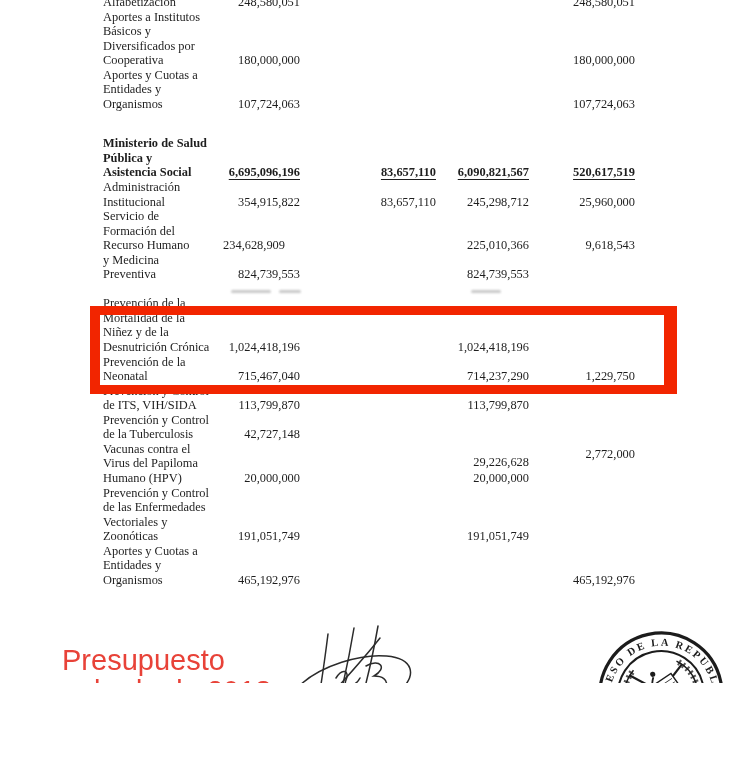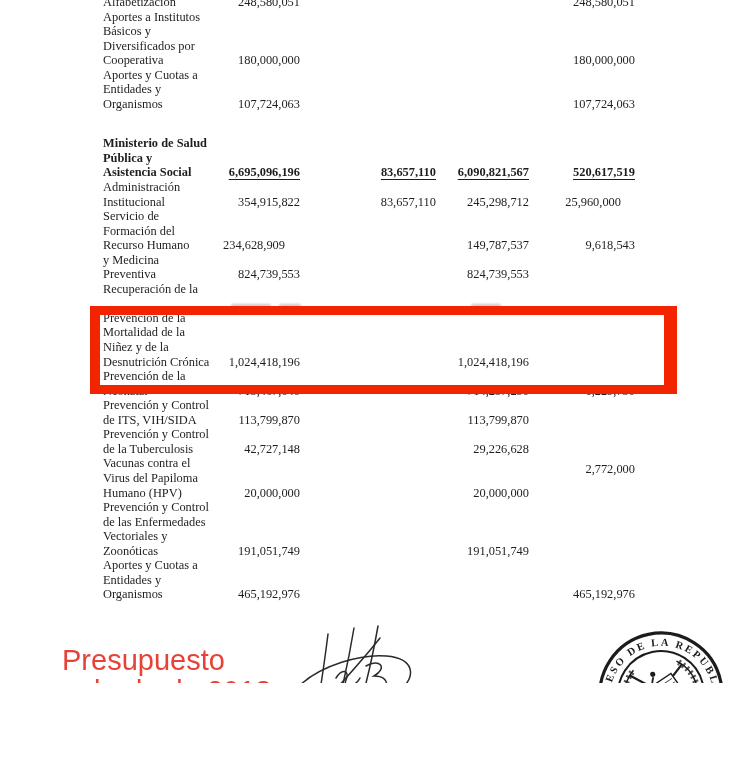--- a/index.html
+++ b/index.html
@@ -94,44 +94,41 @@
         <span class="num und" style="right: 8px;">520,617,519</span>
       </div>
       <div class="tline">
         <span class="lab">Administración</span>
       </div>
       <div class="tline">
         <span class="lab">Institucional</span>
         <span class="num" style="right: 343px;">354,915,822</span>
         <span class="num" style="right: 207px;">83,657,110</span>
         <span class="num" style="right: 114px;">245,298,712</span>
-        <span class="num" style="right: 22px; margin-left: 48px;">25,960,000</span>
+        <span class="num" style="right: 8px; margin-left: 48px;">25,960,000</span>
       </div>
       <div class="tline">
         <span class="lab">Servicio de</span>
       </div>
       <div class="tline">
         <span class="lab">Formación del</span>
       </div>
       <div class="tline">
         <span class="lab">Recurso Humano</span>
         <span class="num" style="right: 358px;">234,628,909</span>
-        <span class="num" style="right: 114px;">149,787,537</span>
+        <span class="num" style="right: 114px;">225,010,366</span>
         <span class="num" style="right: 8px;">9,618,543</span>
       </div>
       <div class="tline">
         <span class="lab">y Medicina</span>
       </div>
       <div class="tline">
         <span class="lab">Preventiva</span>
         <span class="num" style="right: 343px;">824,739,553</span>
         <span class="num" style="right: 114px;">824,739,553</span>
-      </div>
-      <div class="tline">
-        <span class="lab">Recuperación de la</span>
       </div>
       <div class="tline">
         <span class="lab"></span>
         <span class="smudge" style="left: 128px; width: 40px;"></span>
         <span class="smudge" style="left: 176px; width: 22px;"></span>
         <span class="smudge" style="left: 368px; width: 30px;"></span>
       </div>
       <div class="tline">
         <span class="lab">Prevención de la</span>
       </div>
@@ -162,21 +159,21 @@
         <span class="lab">de ITS, VIH/SIDA</span>
         <span class="num" style="right: 343px;">113,799,870</span>
         <span class="num" style="right: 114px;">113,799,870</span>
       </div>
       <div class="tline">
         <span class="lab">Prevención y Control</span>
       </div>
       <div class="tline">
         <span class="lab">de la Tuberculosis</span>
         <span class="num" style="right: 343px;">42,727,148</span>
-        <span class="num" style="right: 114px;">29,226,628</span>
+        <span class="num" style="right: 114px; margin-top: 28px;">29,226,628</span>
         <span class="num" style="right: 8px; margin-top: 20px;">2,772,000</span>
       </div>
       <div class="tline">
         <span class="lab">Vacunas contra el</span>
       </div>
       <div class="tline">
         <span class="lab">Virus del Papiloma</span>
       </div>
       <div class="tline">
         <span class="lab">Humano (HPV)</span>

